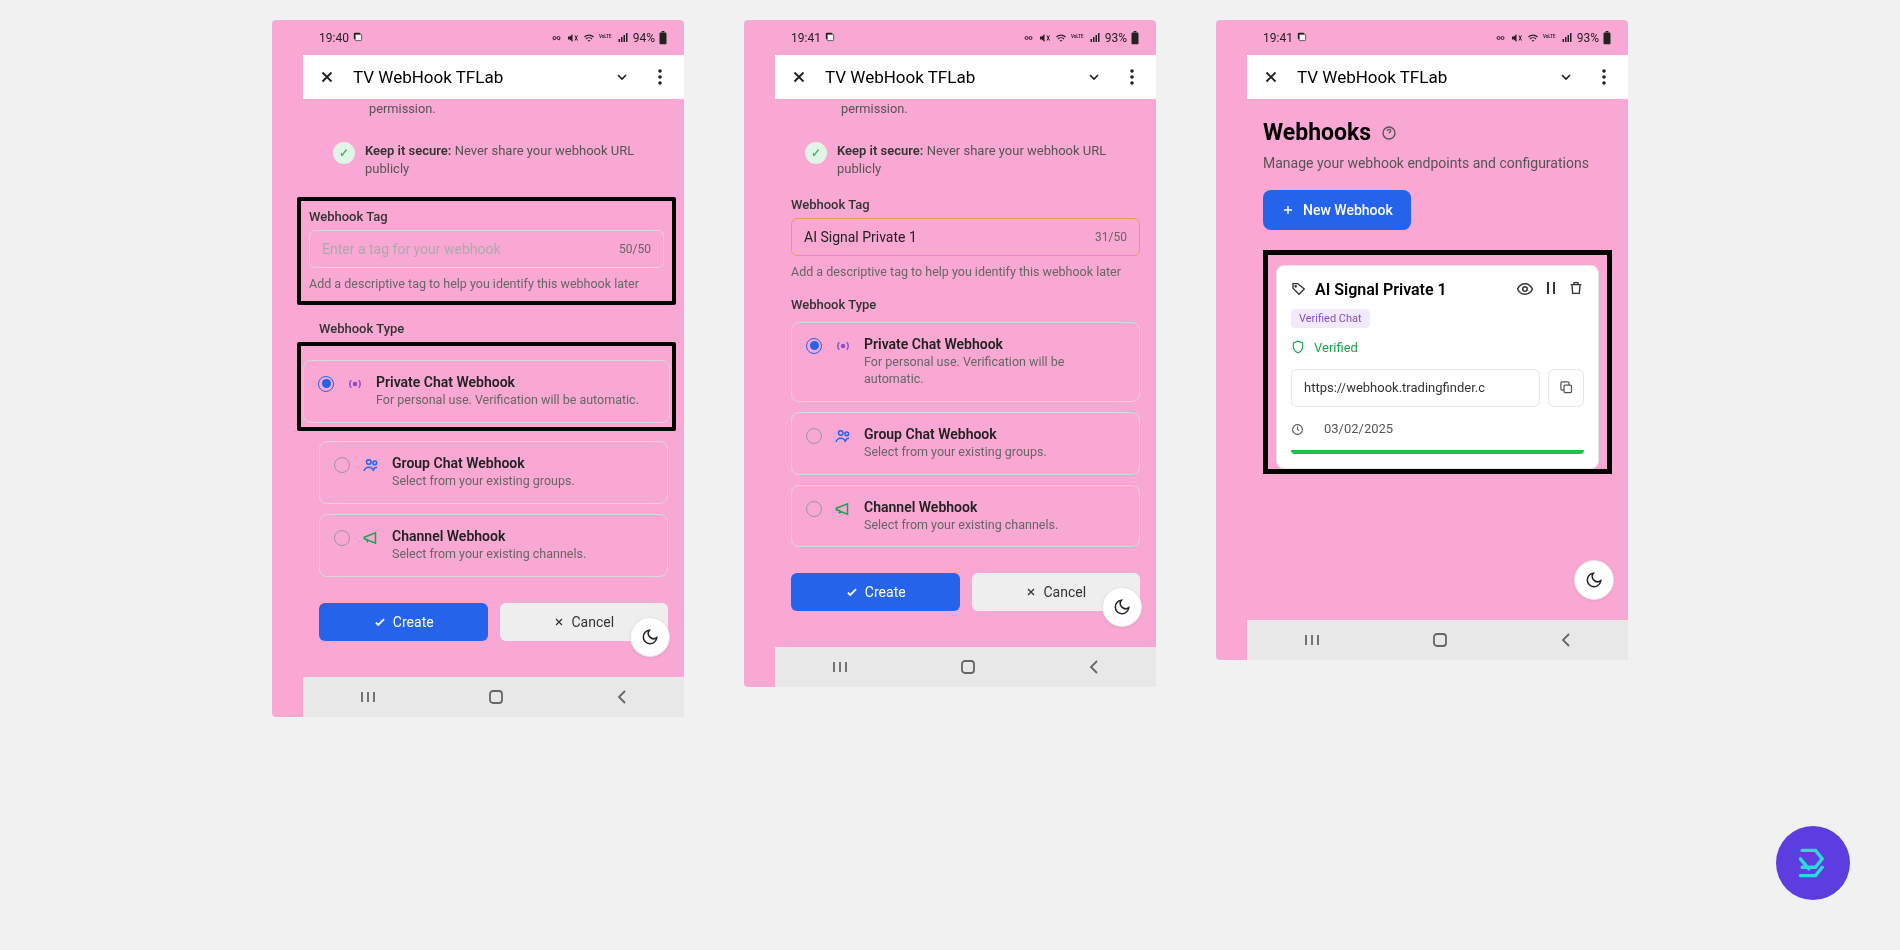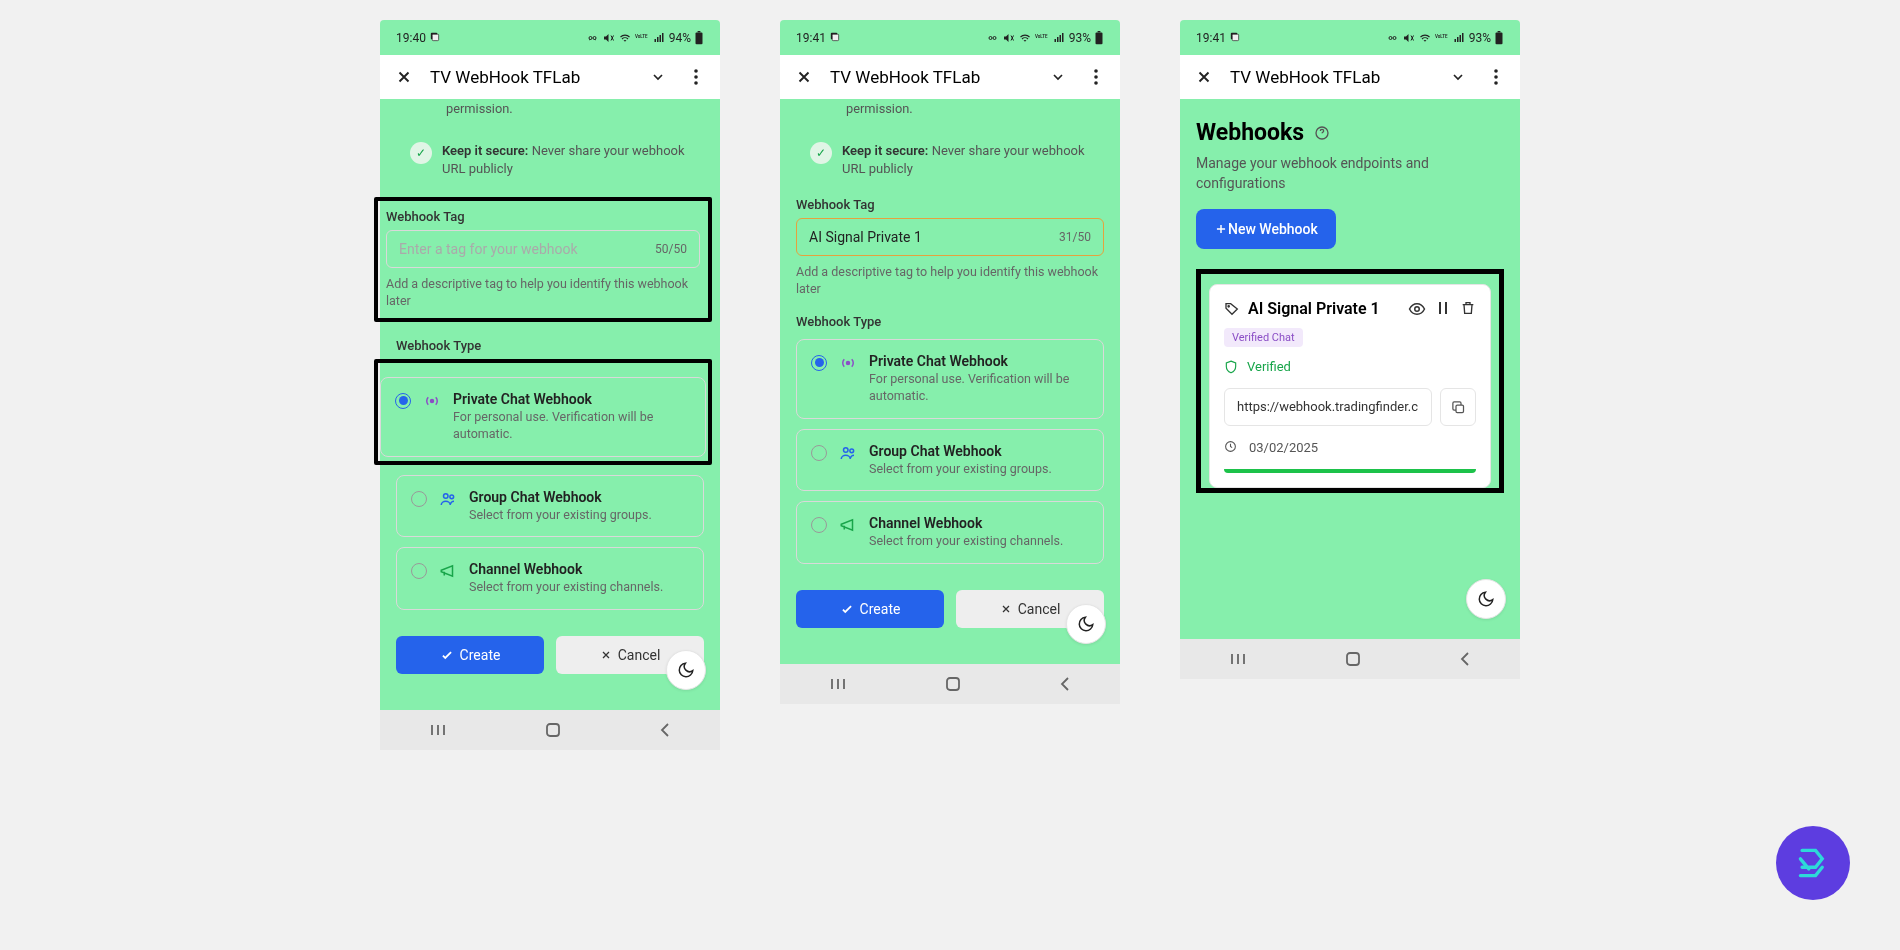--- a/index.html
+++ b/index.html
@@ -1,19 +1,19 @@
 <!DOCTYPE html>
 <html><head>
 <meta charset="utf-8">
 <style>
 * { margin:0; padding:0; box-sizing:border-box; font-family:-apple-system,BlinkMacSystemFont,"Segoe UI",Roboto,sans-serif; }
 body { background:#f1f1f1; width:1900px; height:950px; position:relative; overflow:hidden; }
 .wrap { display:flex; gap:60px; justify-content:center; padding-top:20px; }
 .num { position:absolute; top:14px; font-size:44px; font-weight:700; color:#000; }
-.phone { width:340px; background:#86efac; position:relative; border-radius:4px; }
+.phone { width:412px; background:#f9a8d4; position:relative; border-radius:4px;padding-left:31px; }
 .status { display:flex; justify-content:space-between; align-items:center; padding:10px 16px; font-size:12px; color:#222; }
 .status-r { display:flex; align-items:center; gap:3px; height:15px; }
 .status-r svg { vertical-align:middle; }
 .hdr { display:flex; align-items:center; padding:10px 12px; gap:14px; background:#fff; }
 .hdr-title { flex:1; font-size:17px; font-weight:400; color:#000; }
 .icon-btn { width:24px; height:24px; display:flex; align-items:center; justify-content:center; cursor:pointer; }
 .body12 { padding:0 16px 16px; }
 .tip { display:flex; gap:10px; padding:6px 14px 12px; margin-bottom:8px; }
 .tip .chk-circle { width:22px; height:22px; border-radius:50%; background:#e1f5e6; display:flex; align-items:center; justify-content:center; flex-shrink:0; color:#18a54a; font-size:12px; }
 .tip-txt { font-size:13px; color:#555; line-height:1.35; }
@@ -40,33 +40,33 @@
 .btn.sec { background:#eeeeee; color:#333; }
 .fab { position:absolute; right:14px; bottom:60px; width:40px; height:40px; border-radius:50%; background:#fff; border:1px solid #e5e5e5; display:flex; align-items:center; justify-content:center; cursor:pointer; box-shadow:0 1px 3px rgba(0,0,0,0.08); }
 .nav { height:40px; margin-top:20px; display:flex; justify-content:space-around; align-items:center; background:#e8e8e8; }
 .hl { border:4px solid #000; border-radius:2px; }
 .hl1 { padding:8px; margin-left:-22px; margin-right:-8px; }
 .hl2 { padding:4px 2px; margin-left:-22px; margin-right:-8px; margin-top:6px; }
 .body3 { padding:16px; }
 .h3 { display:flex; align-items:center; gap:10px; margin-top:4px; }
 .h3 h1 { font-size:23px; font-weight:700; }
 .h3-sub { font-size:14px; color:#555; margin-top:8px; line-height:1.4; }
-.btn-new { background:#2563eb; color:#fff; border:none; border-radius:8px; padding:12px 18px; font-size:14px; display:flex; align-items:center; gap:0; margin-top:16px; cursor:pointer; font-weight:500; }
+.btn-new { background:#2563eb; color:#fff; border:none; border-radius:8px; padding:12px 18px; font-size:14px; display:flex; align-items:center; gap:8px; margin-top:16px; cursor:pointer; font-weight:500; }
 .search { border:1px solid #e5e5e5; border-radius:8px; padding:12px 14px; margin-top:22px; color:#888; font-size:14px; background:#fff; }
 .card-wrap { border:5px solid #000; margin-top:20px; padding:10px 8px 0; }
 .card { background:#fff; border:1px solid #e5e5e5; border-radius:8px; padding:14px; position:relative; }
 .card-top { display:flex; align-items:center; gap:8px; }
 .card-top .title { font-size:16px; font-weight:600; flex:1; }
 .card-icons { display:flex; gap:10px; }
 .badge { display:inline-block; background:#f2e9fb; color:#8b4ec6; font-size:11px; padding:3px 8px; border-radius:4px; margin-top:10px; }
 .ver { display:flex; align-items:center; gap:9px; margin-top:12px; color:#18a54a; font-size:13px; }
 .url-row { display:flex; gap:8px; margin-top:14px; }
 .url-box { flex:1; border:1px solid #e5e5e5; border-radius:6px; padding:10px 12px; font-size:13px; color:#333; overflow:hidden; white-space:nowrap; }
 .copy { width:36px; height:38px; border:1px solid #e5e5e5; border-radius:6px; display:flex; align-items:center; justify-content:center; cursor:pointer; }
-.date { display:flex; align-items:flex-start; gap:12px; margin-top:14px; font-size:13px; color:#555; }
+.date { display:flex; align-items:flex-end; gap:20px; margin-top:14px; font-size:13px; color:#555; }
 .green-bar { height:4px; background:#1dc24a; margin-top:14px; border-radius:0 0 6px 6px; }
 .logo { position:absolute; right:50px; bottom:50px; width:74px; height:74px; border-radius:50%; background:#5d3de0; display:flex; align-items:center; justify-content:center; }
 </style>
 </head>
 <body>
 
 <div class="wrap">
 
 <div style="position:relative;">
 <div class="num" style="left:168px;">1</div>

